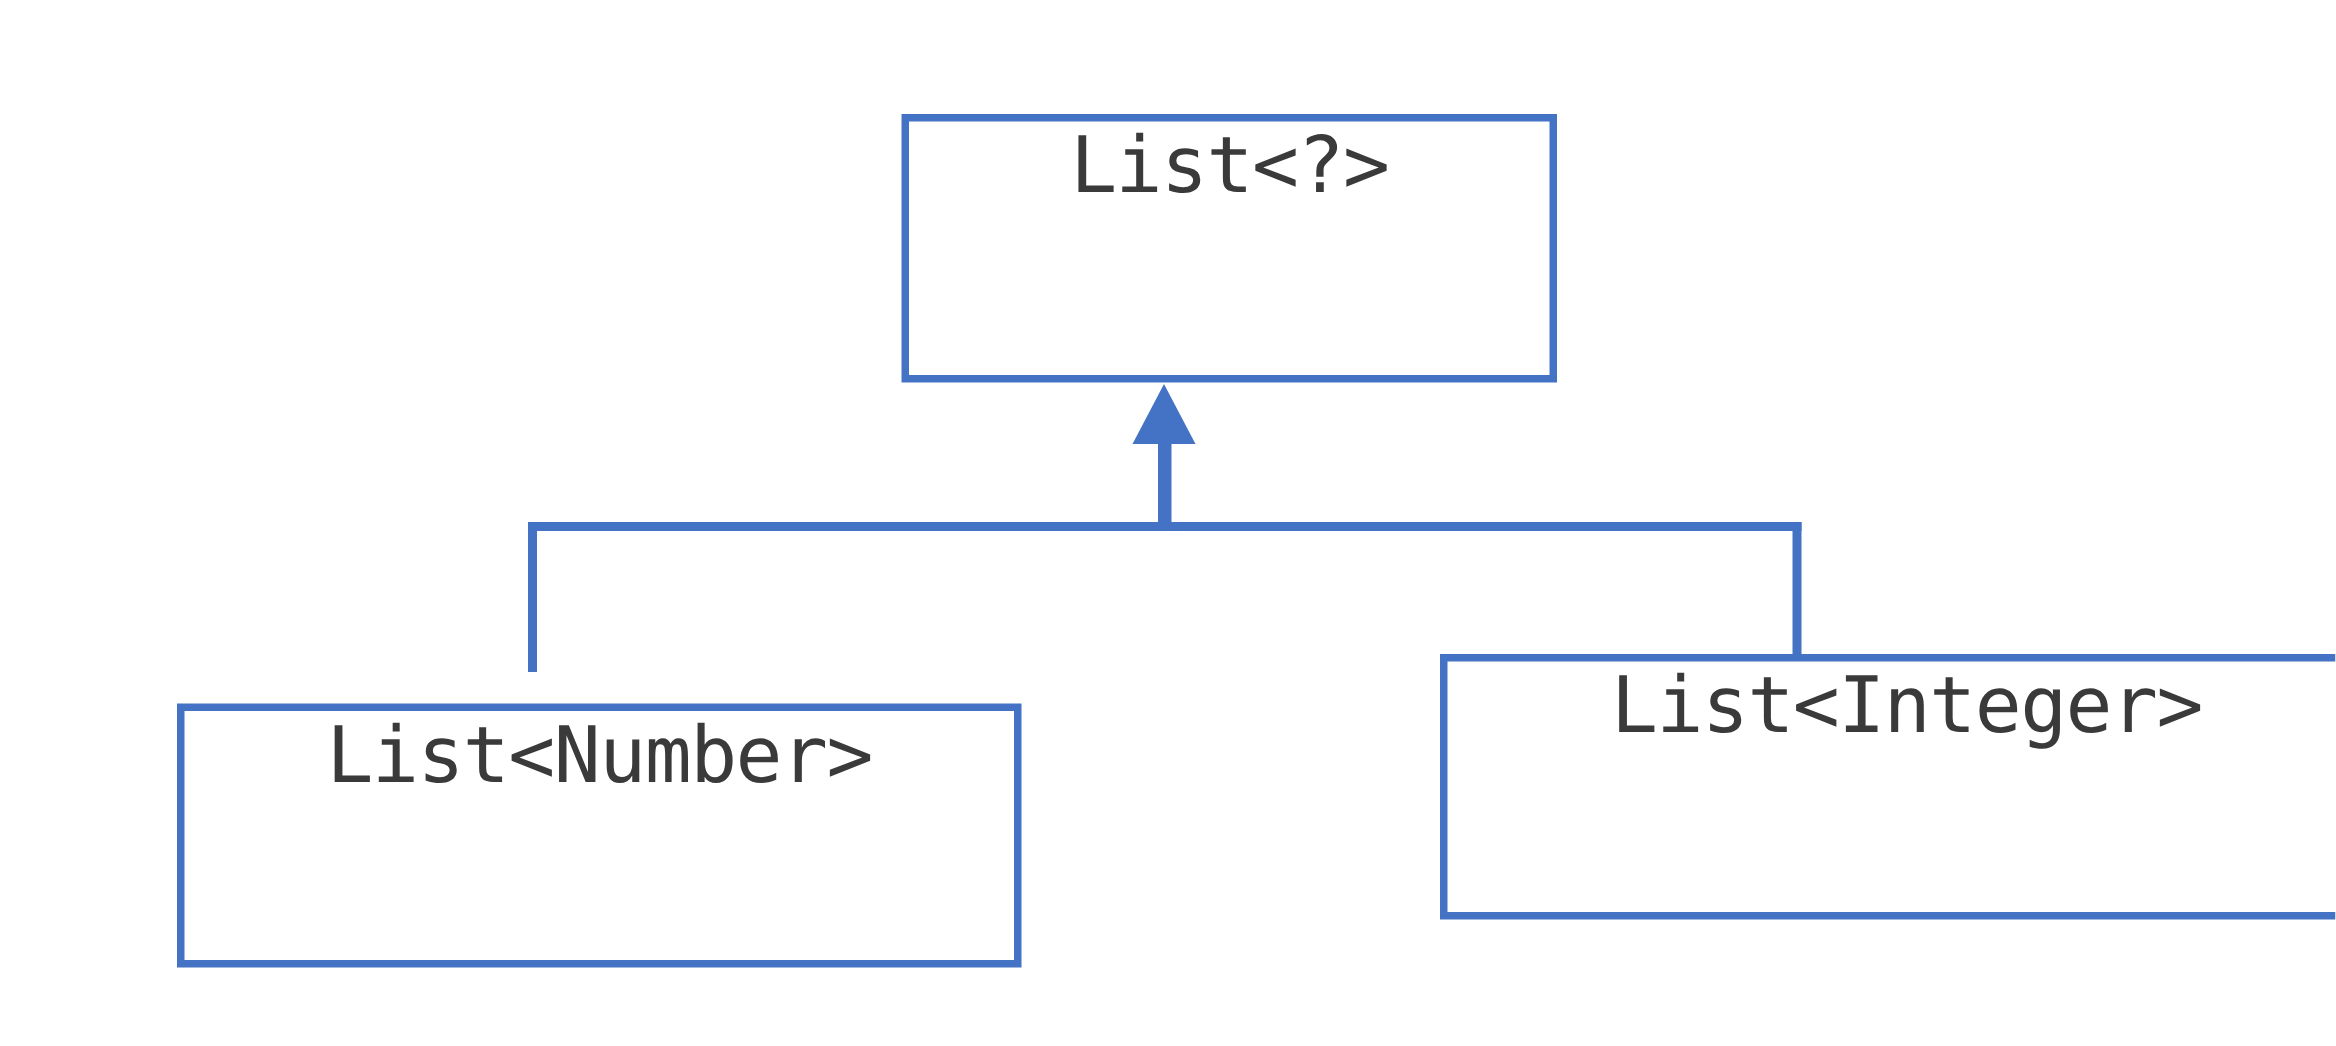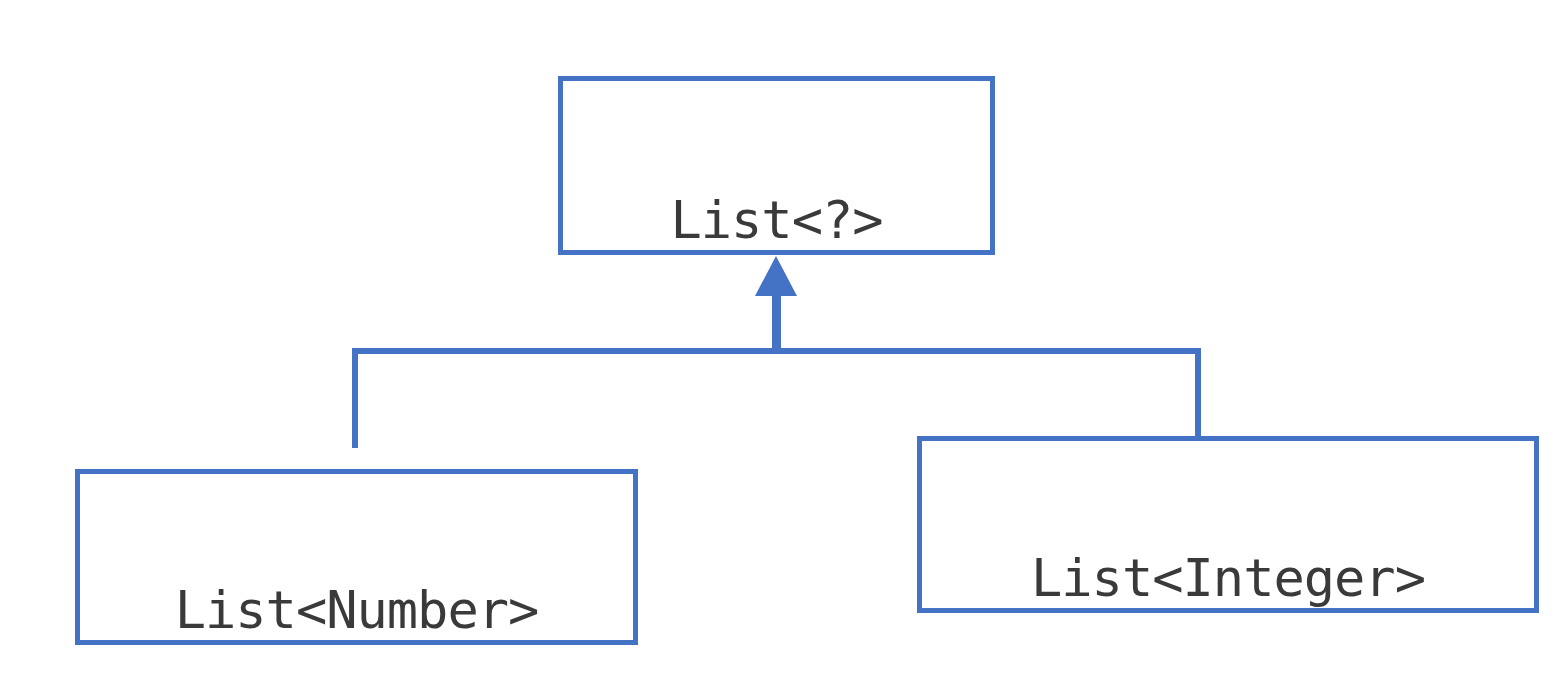--- a/index.html
+++ b/index.html
@@ -17,22 +17,23 @@
     height: 697px;
     background: var(--background);
     overflow: hidden;
     font-family: "DejaVu Sans Mono", "Liberation Mono", monospace;
   }
   .node {
     position: absolute;
     border: 5px solid var(--accent);
     background: var(--background);
     display: flex;
-    align-items: flex-end;
+    align-items: flex-start;
     justify-content: center;
+    margin-left: 43px;
   }
   .node-label {
     font-size: 52px;
     color: var(--text);
     white-space: pre;
     letter-spacing: -1px;
   }
   .node-top    { left: 558px; top: 76px;  width: 437px; height: 179px; }
   .node-left   { left: 75px;  top: 469px; width: 563px; height: 176px; }
   .node-right  { left: 917px; top: 436px; width: 622px; height: 177px; }

